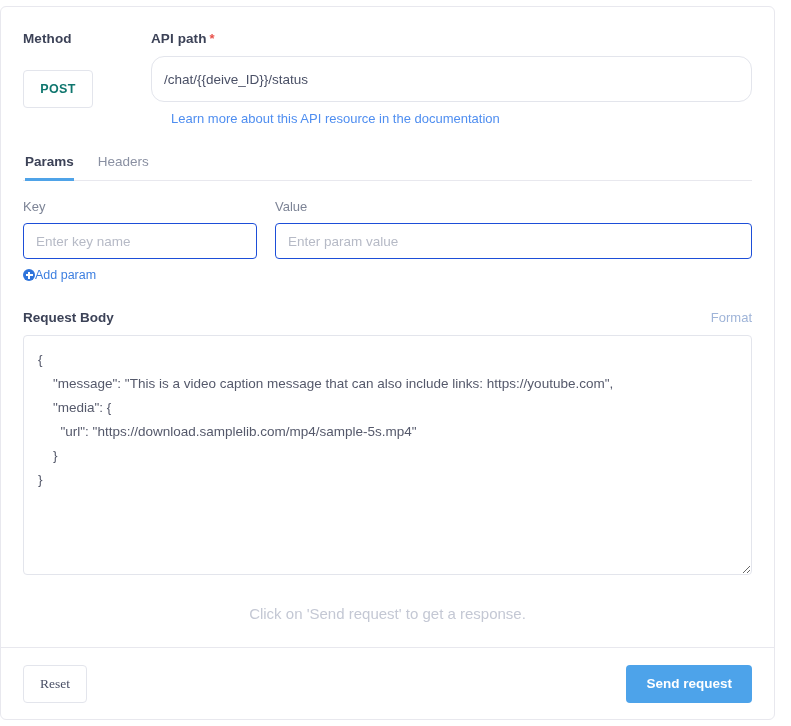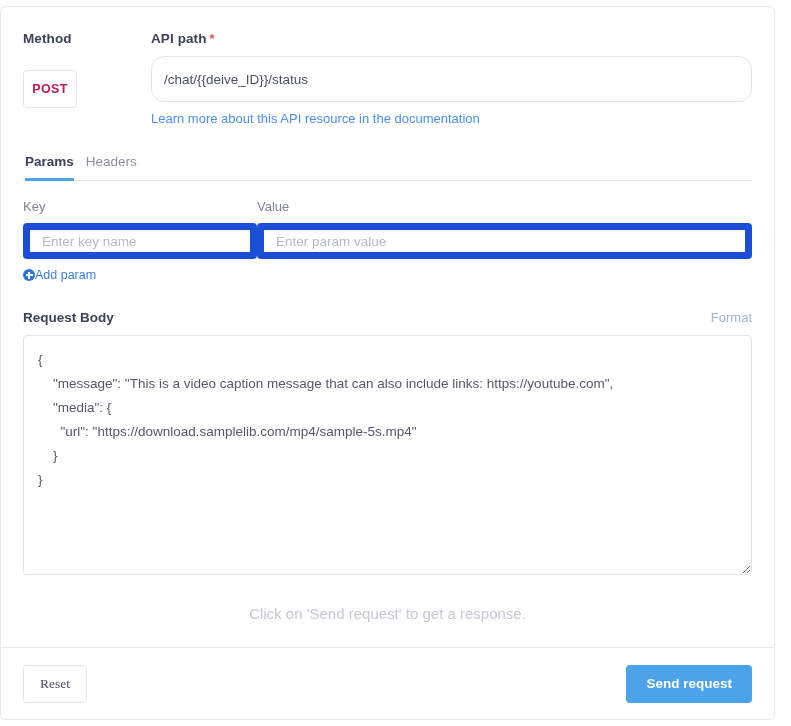--- a/index.html
+++ b/index.html
@@ -49,26 +49,26 @@
     display: block;
   }
   .required-star {
     color: #e8514a;
     font-weight: bold;
     font-size: 13px;
     margin-left: 3px;
   }
 
   .method-pill {
-    width: 54px;
+    width: 70px;
     height: 38px;
     border: 1px solid #e3e5ec;
     border-radius: 4px;
     background: #ffffff;
-    color: #be185d;
+    color: #0f766e;
     font-size: 12.5px;
     font-weight: bold;
     letter-spacing: 0.4px;
     display: flex;
     align-items: center;
     justify-content: center;
     cursor: pointer;
     margin-top: 24px;
   }
 
@@ -84,27 +84,28 @@
     font-family: "Liberation Sans", sans-serif;
     outline: none;
   }
   .doc-link {
     display: inline-block;
     margin-top: 9px;
     font-size: 13px;
     color: #4f8ef0;
     text-decoration: none;
     cursor: pointer;
+    margin-left: 20px;
   }
 
   
   .tabs {
     margin-top: 26px;
     display: flex;
-    gap: 12px;
+    gap: 24px;
     border-bottom: 1px solid #e8e8ee;
     padding-left: 2px;
   }
   .tab {
     font-size: 13.5px;
     color: #8a90a2;
     padding-bottom: 9px;
     cursor: pointer;
     position: relative;
     top: 1px;
@@ -112,33 +113,34 @@
   .tab.active {
     color: #3c4257;
     font-weight: bold;
     border-bottom: 3px solid #4fa3e8;
   }
 
   
   .params-grid {
     margin-top: 18px;
     display: flex;
+    gap: 18px;
   }
   .param-key-col { width: 234px; flex: 0 0 234px; }
   .param-val-col { flex: 1 1 auto; }
   .param-label {
     font-size: 13px;
     color: #7d8496;
     margin-bottom: 9px;
     display: block;
   }
   .param-input {
     width: 100%;
     height: 36px;
-    border: 7px solid #1d4ed8;
+    border: 1px solid #1d4ed8;
     border-radius: 4px;
     background: #ffffff;
     padding: 0 12px;
     font-size: 13.5px;
     color: #4a5066;
     font-family: "Liberation Sans", sans-serif;
     outline: none;
   }
   .param-input::placeholder { color: #b6bac6; }
 

